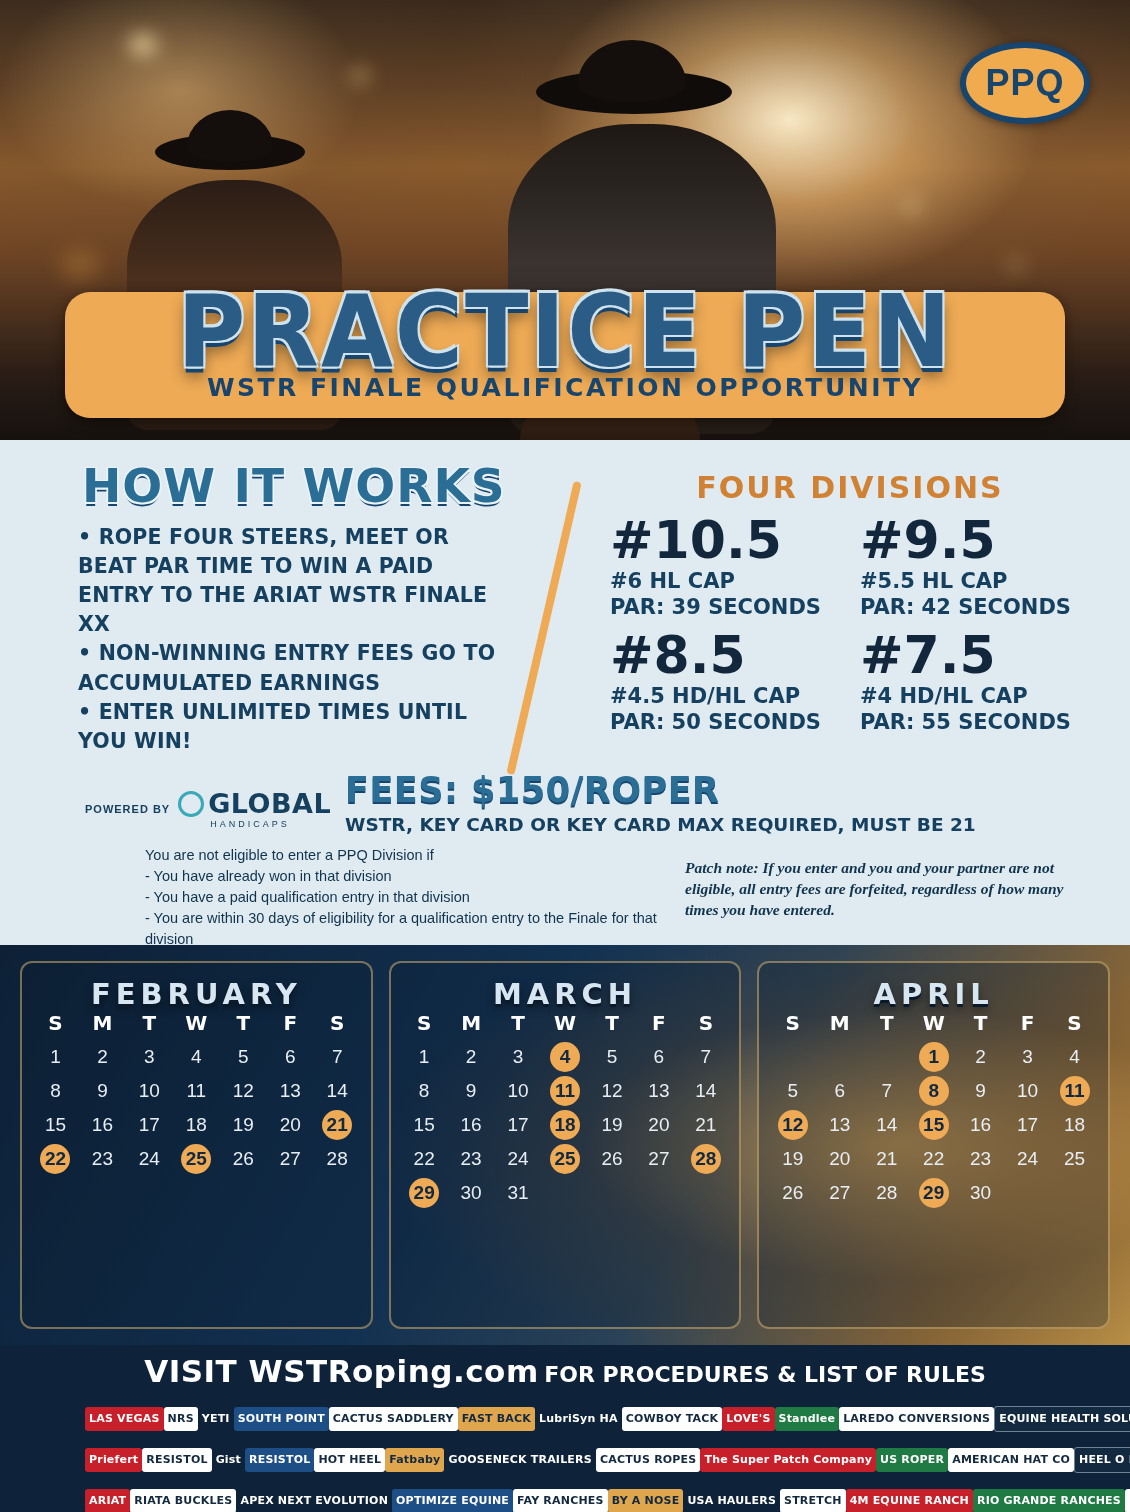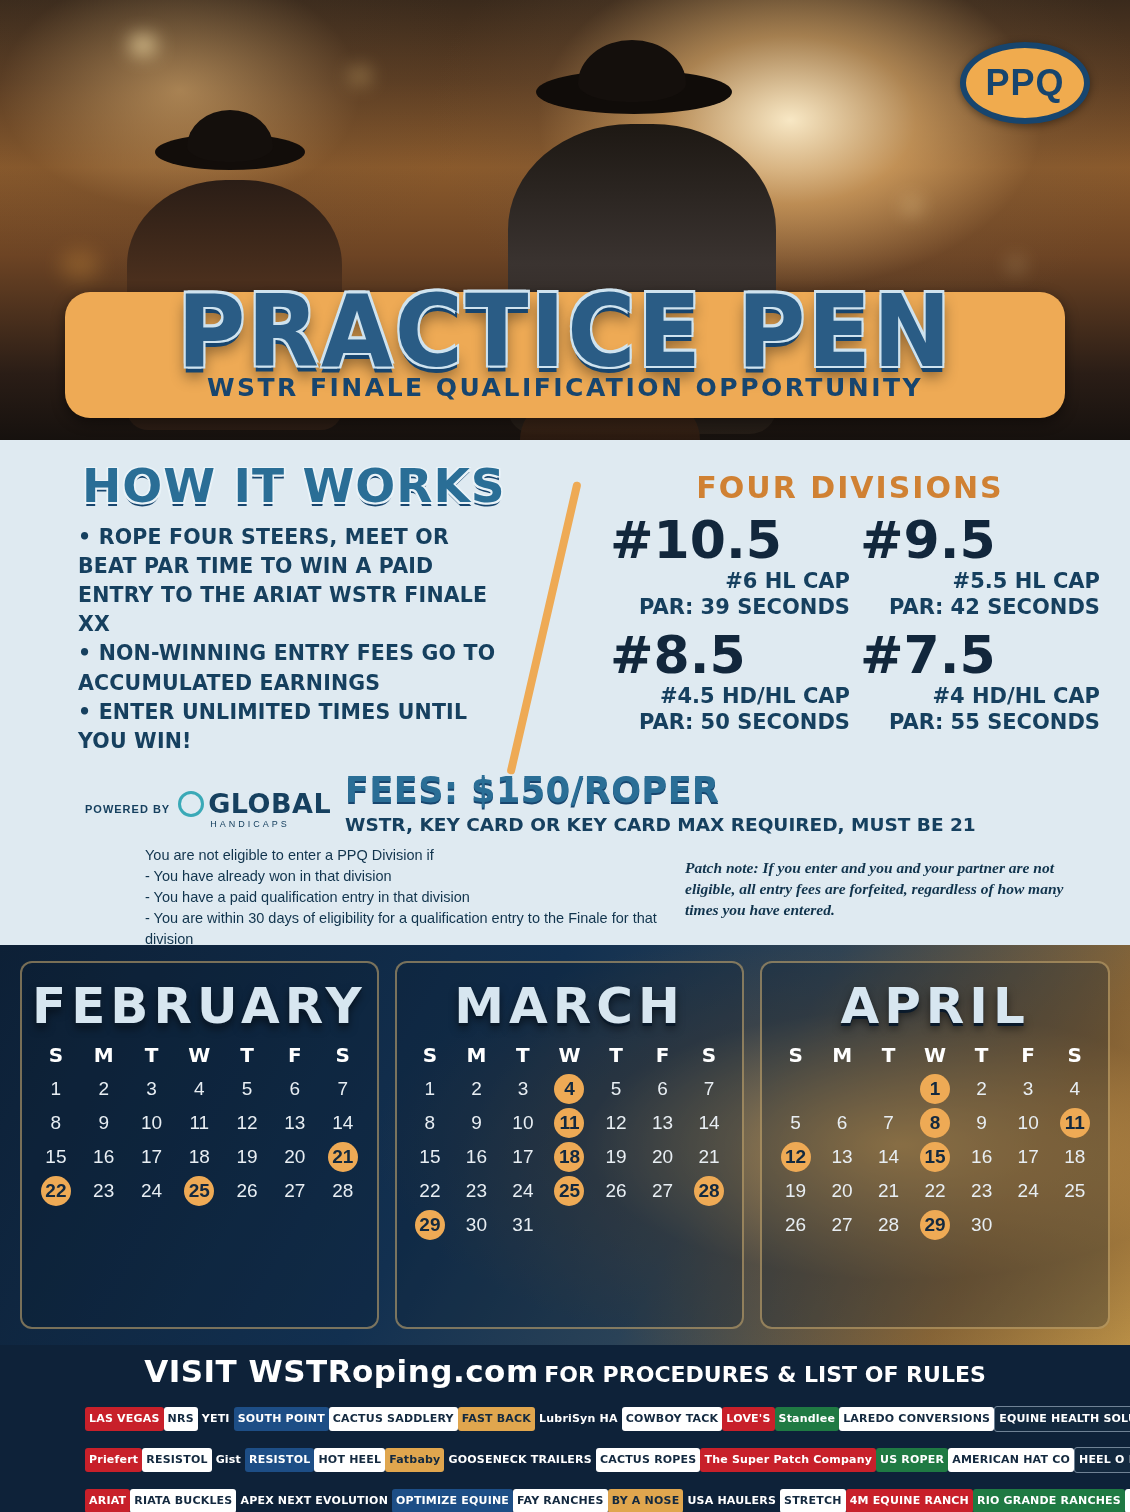--- a/index.html
+++ b/index.html
@@ -156,21 +156,21 @@
     color: #d08133;
   }
   .div-grid { display: grid; grid-template-columns: 1fr 1fr; row-gap: 8px; margin-top: 8px; }
   .div-cell { padding-left: 10px; }
   .div-num {
     font-family: "DejaVu Sans", sans-serif; font-weight: bold;
     font-size: 52px; color: #12273c; line-height: 1.05;
   }
   .div-line {
     font-family: "DejaVu Sans", sans-serif; font-weight: bold;
-    font-size: 21px; color: #16405f; line-height: 1.25; text-align: right;
+    font-size: 21px; color: #16405f; line-height: 1.25;
   }
 
   .fees {
     position: absolute; left: 345px; top: 330px; width: 700px;
   }
   .fees-main {
     font-family: "DejaVu Sans", sans-serif; font-weight: bold;
     font-size: 35px; color: #2a6e96; letter-spacing: .5px;
     text-shadow: 0 2px 0 #17456e;
   }
@@ -217,23 +217,22 @@
   .cal {
     flex: 1;
     border: 2px solid rgba(230,190,120,.5);
     border-radius: 12px;
     background: rgba(12,28,46,0.28);
     padding: 14px 10px 10px;
   }
   .cal-name {
     text-align: center;
     font-family: "DejaVu Sans", sans-serif; font-weight: bold;
-    font-size: 50px; letter-spacing: 5px; color: #d7e6f0;
+    font-size: 29px; letter-spacing: 5px; color: #d7e6f0;
     text-shadow: 0 3px 0 #0a1a2b, 0 5px 9px rgba(0,0,0,.5);
-    margin-bottom: 8px;
   }
   .cal table { width: 100%; border-collapse: collapse; }
   .cal th {
     font-family: "DejaVu Sans", sans-serif; font-weight: bold;
     font-size: 20px; color: #ffffff; padding-bottom: 5px;
   }
   .cal td {
     text-align: center; height: 34px;
     font-family: "Liberation Sans", sans-serif;
     font-size: 19px; color: #e8eef3;

